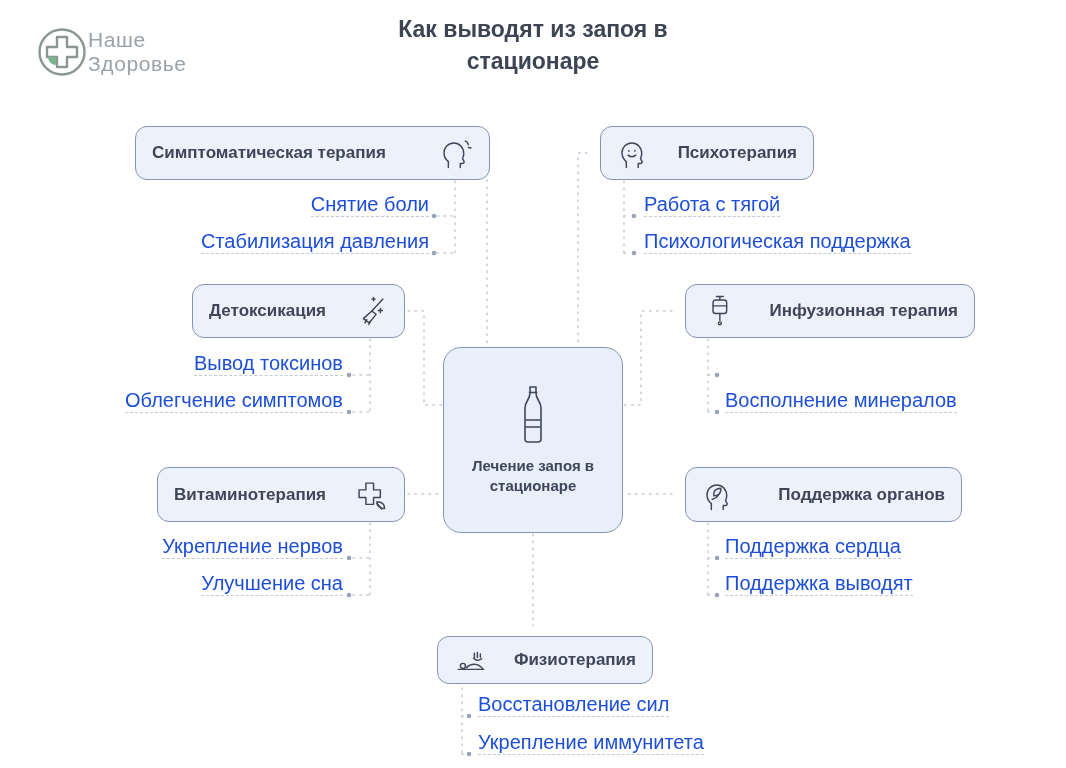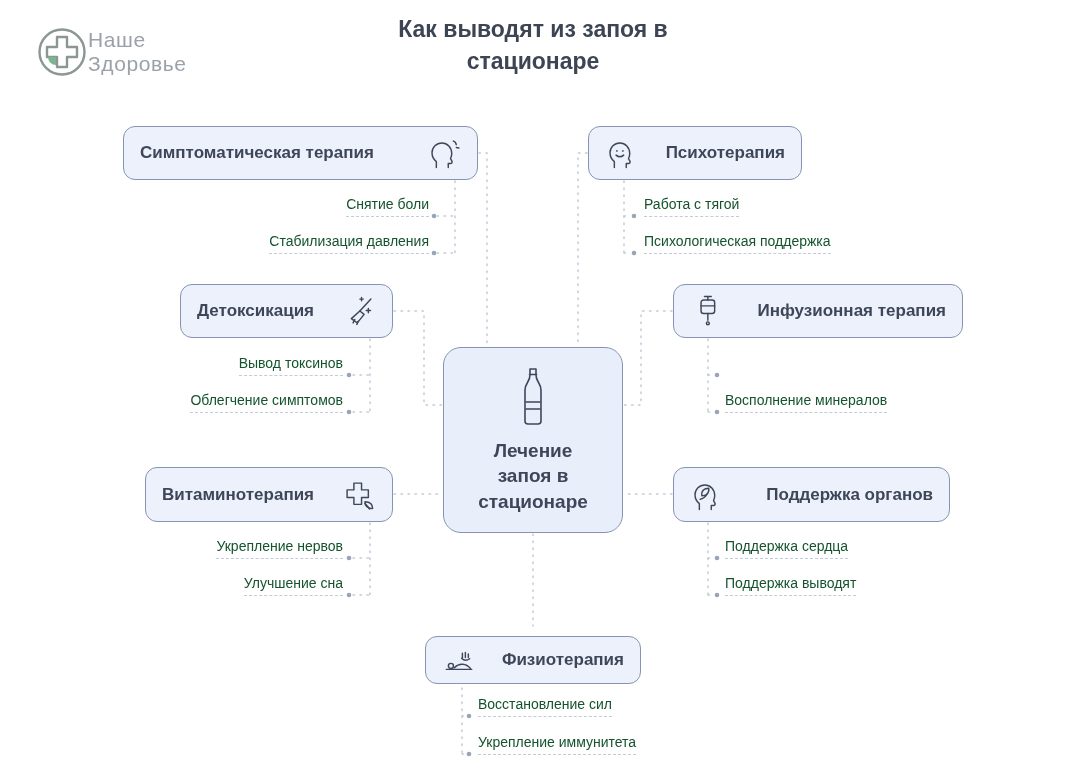--- a/index.html
+++ b/index.html
@@ -15,34 +15,34 @@
   .logo{position:absolute;top:26px;left:36px;display:flex;align-items:center;}
   .logo-text{font-size:21px;color:#9aa1a8;line-height:1.12;letter-spacing:.6px;}
 
   
   .connectors{position:absolute;left:0;top:0;width:1066px;height:768px;pointer-events:none;}
 
   
   .node{position:absolute;display:flex;align-items:center;justify-content:space-between;
         gap:12px;padding:0 16px;background:#edf1fb;border:1.6px solid #8694b3;
         border-radius:12px;box-sizing:border-box;color:#3e4659;font-weight:bold;
-        font-size:17px;}
+        font-size:17px;margin-left:12px;}
   .node .nlabel{white-space:nowrap;}
   .node svg{flex:0 0 auto;}
 
   
   .center-node{position:absolute;left:443px;top:347px;width:180px;height:186px;
                background:#e9eefb;border:1.6px solid #8694b3;border-radius:18px;
                display:flex;flex-direction:column;align-items:center;justify-content:center;
                gap:10px;box-sizing:border-box;}
-  .center-label{width:124px;text-align:center;font-size:19px;font-weight:bold;
+  .center-label{width:124px;text-align:center;font-size:15px;font-weight:bold;
                 color:#3e4659;line-height:1.35;}
 
   
-  .sub{position:absolute;font-size:14px;color:#14532d;white-space:nowrap;
+  .sub{position:absolute;font-size:20px;color:#1d4ed8;white-space:nowrap;
        line-height:18px;padding-bottom:3px;border-bottom:1px dashed #c3cad8;}
 </style>
 </head>
 <body>
 
 <div class="canvas">
 
   <svg class="connectors" viewBox="0 0 1066 768" fill="none" stroke="#c3cad8" stroke-width="1.5" stroke-dasharray="1.5 5.5" stroke-linecap="round">
 
     <path d="M479 153 H487 V346"></path>

